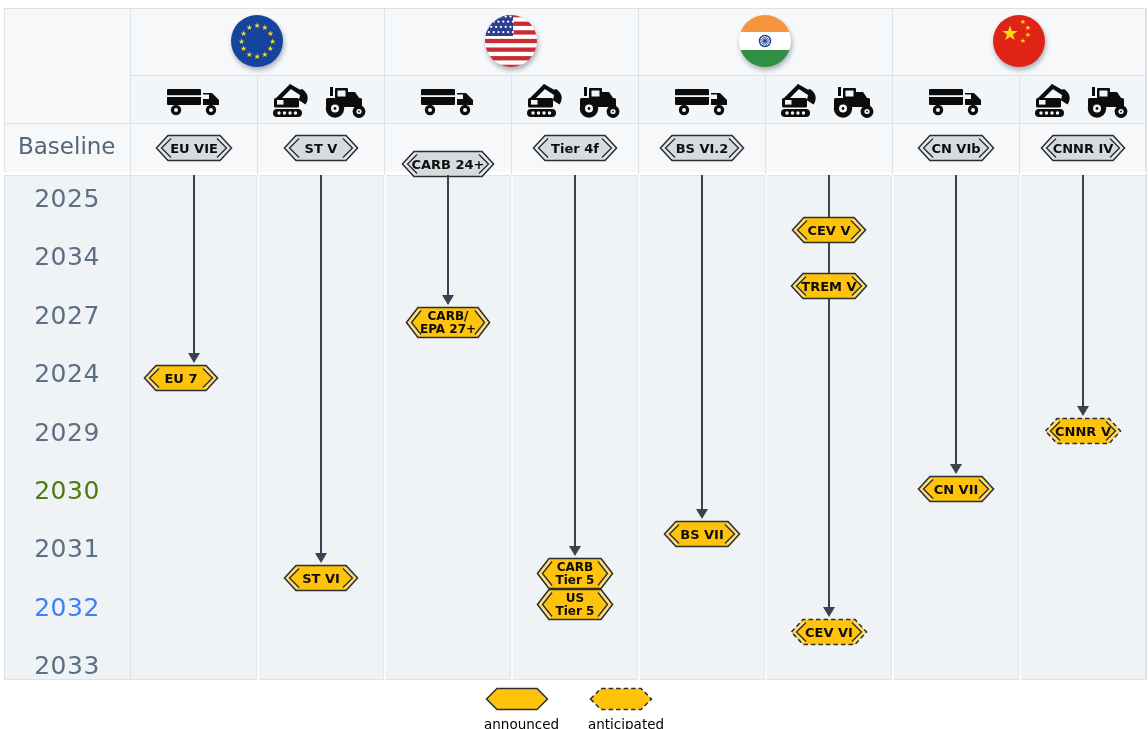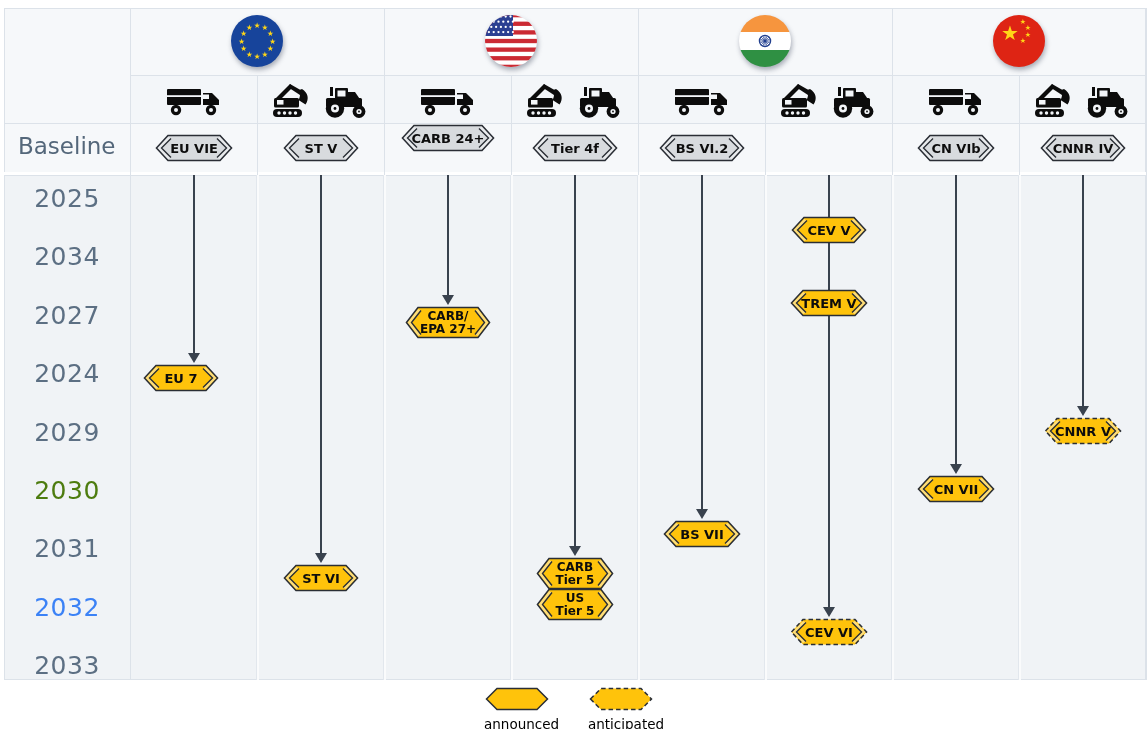--- a/index.html
+++ b/index.html
@@ -180,21 +180,21 @@
      <rect x="2" y="12.2" width="34" height="1.8" fill="#F3F6F9"></rect>
      <path d="M38 10 h9 l7 7 v5 h-16 z"></path>
      <rect x="38" y="11.5" width="6" height="4.5" fill="#F3F6F9"></rect>
      <circle cx="11" cy="27" r="5.2"></circle>
             <circle cx="11" cy="27" r="2" fill="#F3F6F9"></circle>
      <circle cx="46" cy="27" r="5.2"></circle>
             <circle cx="46" cy="27" r="2" fill="#F3F6F9"></circle>
      </g>
         </svg>
       </div>
-      <div class="badge" style="left:400.5px;top:124px;width:94px;height:40px;"><svg xmlns="http://www.w3.org/2000/svg" width="94" height="28" viewBox="0 0 94 28">
+      <div class="badge" style="left:400.5px;top:150px;width:94px;height:40px;"><svg xmlns="http://www.w3.org/2000/svg" width="94" height="28" viewBox="0 0 94 28">
           <polygon points="1.5,14 13,1.5 81,1.5 92.5,14 81,26.5 13,26.5" fill="#D8DBDE" stroke="#2A2E35" stroke-width="1.6" stroke-linejoin="miter"></polygon>
           <polygon points="2.5,14 13,3 16,4.5 6.5,14 16,23.5 13,25" fill="rgba(255,255,255,0.45)"></polygon>
           <polygon points="91.5,14 81,3 78,4.5 87.5,14 78,23.5 81,25" fill="rgba(255,255,255,0.45)"></polygon>
           <polyline points="16,4.5 6.5,14 16,23.5" fill="none" stroke="#2A2E35" stroke-width="1.4"></polyline>
           <polyline points="78,4.5 87.5,14 78,23.5" fill="none" stroke="#2A2E35" stroke-width="1.4"></polyline>
           <text x="47" y="18.6" text-anchor="middle" font-family="DejaVu Sans" font-weight="bold" font-size="13" fill="#0d0d0d">CARB 24+</text>
         </svg></div>
       <div class="abs" style="left:511px;top:79px;width:127px;height:44px;display:flex;align-items:center;justify-content:center;gap:7px;">
         <svg xmlns="http://www.w3.org/2000/svg" width="44" height="40" viewBox="0 0 44 40">
           <g fill="#0C0C0C">
@@ -450,21 +450,21 @@
       <div class="arrow-line" style="left:827.5px;top:175px;height:432.1600000000053px;background:#39424E;"></div>
       <div class="arrow-head" style="left:822.5px;top:607.1600000000053px;border-top:10px solid #39424E;"></div>
       <div class="badge" style="left:790.5px;top:216.36799999999894px;width:76px;height:28px;"><svg xmlns="http://www.w3.org/2000/svg" width="76" height="28" viewBox="0 0 76 28">
           <polygon points="1.5,14 13,1.5 63,1.5 74.5,14 63,26.5 13,26.5" fill="#FFC30B" stroke="#2A2E35" stroke-width="1.6" stroke-linejoin="miter"></polygon>
           <polygon points="2.5,14 13,3 16,4.5 6.5,14 16,23.5 13,25" fill="rgba(255,255,255,0.45)"></polygon>
           <polygon points="73.5,14 63,3 60,4.5 69.5,14 60,23.5 63,25" fill="rgba(255,255,255,0.45)"></polygon>
           <polyline points="16,4.5 6.5,14 16,23.5" fill="none" stroke="#2A2E35" stroke-width="1.4"></polyline>
           <polyline points="60,4.5 69.5,14 60,23.5" fill="none" stroke="#2A2E35" stroke-width="1.4"></polyline>
           <text x="38" y="18.6" text-anchor="middle" font-family="DejaVu Sans" font-weight="bold" font-size="13" fill="#0d0d0d">CEV V</text>
         </svg></div>
-      <div class="badge" style="left:789.5px;top:289px;width:78px;height:28px;"><svg xmlns="http://www.w3.org/2000/svg" width="78" height="28" viewBox="0 0 78 28">
+      <div class="badge" style="left:789.5px;top:272px;width:78px;height:28px;"><svg xmlns="http://www.w3.org/2000/svg" width="78" height="28" viewBox="0 0 78 28">
           <polygon points="1.5,14 13,1.5 65,1.5 76.5,14 65,26.5 13,26.5" fill="#FFC30B" stroke="#2A2E35" stroke-width="1.6" stroke-linejoin="miter"></polygon>
           <polygon points="2.5,14 13,3 16,4.5 6.5,14 16,23.5 13,25" fill="rgba(255,255,255,0.45)"></polygon>
           <polygon points="75.5,14 65,3 62,4.5 71.5,14 62,23.5 65,25" fill="rgba(255,255,255,0.45)"></polygon>
           <polyline points="16,4.5 6.5,14 16,23.5" fill="none" stroke="#2A2E35" stroke-width="1.4"></polyline>
           <polyline points="62,4.5 71.5,14 62,23.5" fill="none" stroke="#2A2E35" stroke-width="1.4"></polyline>
           <text x="39" y="18.6" text-anchor="middle" font-family="DejaVu Sans" font-weight="bold" font-size="13" fill="#0d0d0d">TREM V</text>
         </svg></div>
       <div class="badge" style="left:789.5px;top:618.1600000000053px;width:78px;height:28px;"><svg xmlns="http://www.w3.org/2000/svg" width="78" height="28" viewBox="0 0 78 28">
           <polygon points="1.5,14 13,1.5 65,1.5 76.5,14 65,26.5 13,26.5" fill="#FFC30B" stroke="#2A2E35" stroke-width="1.6" stroke-dasharray="4.5 3" stroke-linejoin="miter"></polygon>
           <polygon points="2.5,14 13,3 16,4.5 6.5,14 16,23.5 13,25" fill="rgba(255,255,255,0.45)"></polygon>

